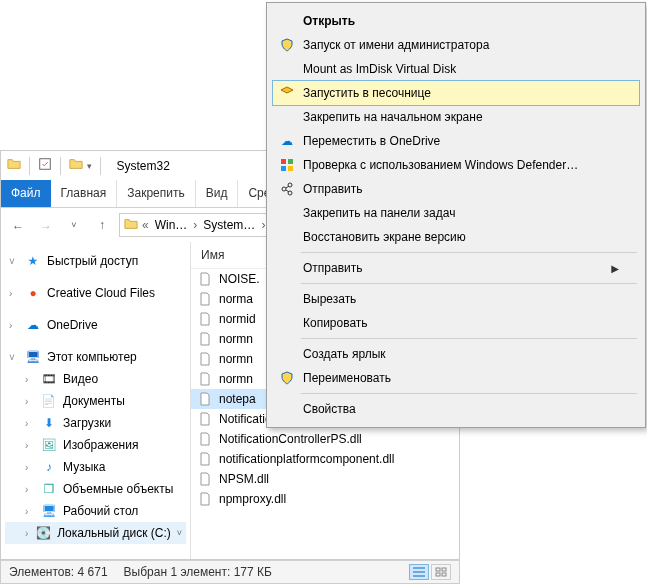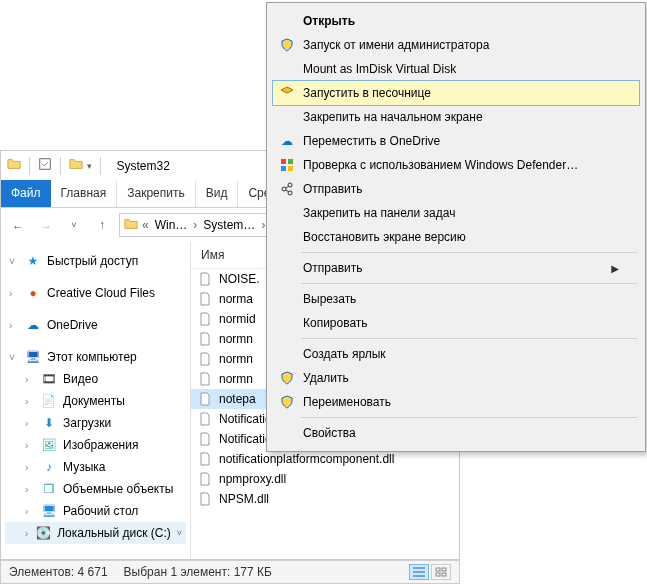--- a/index.html
+++ b/index.html
@@ -264,29 +264,29 @@
             </svg>
           </span>
           <span>notificationplatformcomponent.dll</span>
         </div>
         <div class="row">
           <span class="fic">
             <svg width="14" height="14" viewBox="0 0 14 14">
               <path class="i-doc" d="M3 1h6l2 2v10H3z"></path>
             </svg>
           </span>
+          <span>NPSM.dll</span>
+        </div>
+        <div class="row">
+          <span class="fic">
+            <svg width="14" height="14" viewBox="0 0 14 14">
+              <path class="i-doc" d="M3 1h6l2 2v10H3z"></path>
+            </svg>
+          </span>
           <span>npmproxy.dll</span>
-        </div>
-        <div class="row">
-          <span class="fic">
-            <svg width="14" height="14" viewBox="0 0 14 14">
-              <path class="i-doc" d="M3 1h6l2 2v10H3z"></path>
-            </svg>
-          </span>
-          <span>NPSM.dll</span>
         </div>
       </div>
   </div>
 </div>
 
 <div class="statusbar">
   <span><span>Элементов:</span> <span>4 671</span></span>
   <span>Выбран 1 элемент: 177 КБ</span>
   <div class="views">
     <div class="viewbtn active">
@@ -378,27 +378,19 @@
   <div class="sep"></div>
   <div class="item">
       <span>Создать ярлык</span>
     </div>
   <div class="item">
       <span class="mic">
         <svg width="14" height="14" viewBox="0 0 14 14">
           <path d="M7 1l5 2v3c0 4-5 7-5 7S2 10 2 6V3z" fill="#ffd54f" stroke="#1565c0"></path>
         </svg>
       </span>
-      <span>Удалить</span>
-    </div>
-  <div class="item">
-      <span class="mic">
-        <svg width="14" height="14" viewBox="0 0 14 14">
-          <path d="M7 1l5 2v3c0 4-5 7-5 7S2 10 2 6V3z" fill="#ffd54f" stroke="#1565c0"></path>
-        </svg>
-      </span>
       <span>Переименовать</span>
     </div>
   <div class="sep"></div>
   <div class="item">
       <span>Свойства</span>
     </div>
 </div>
 
 </body></html>

